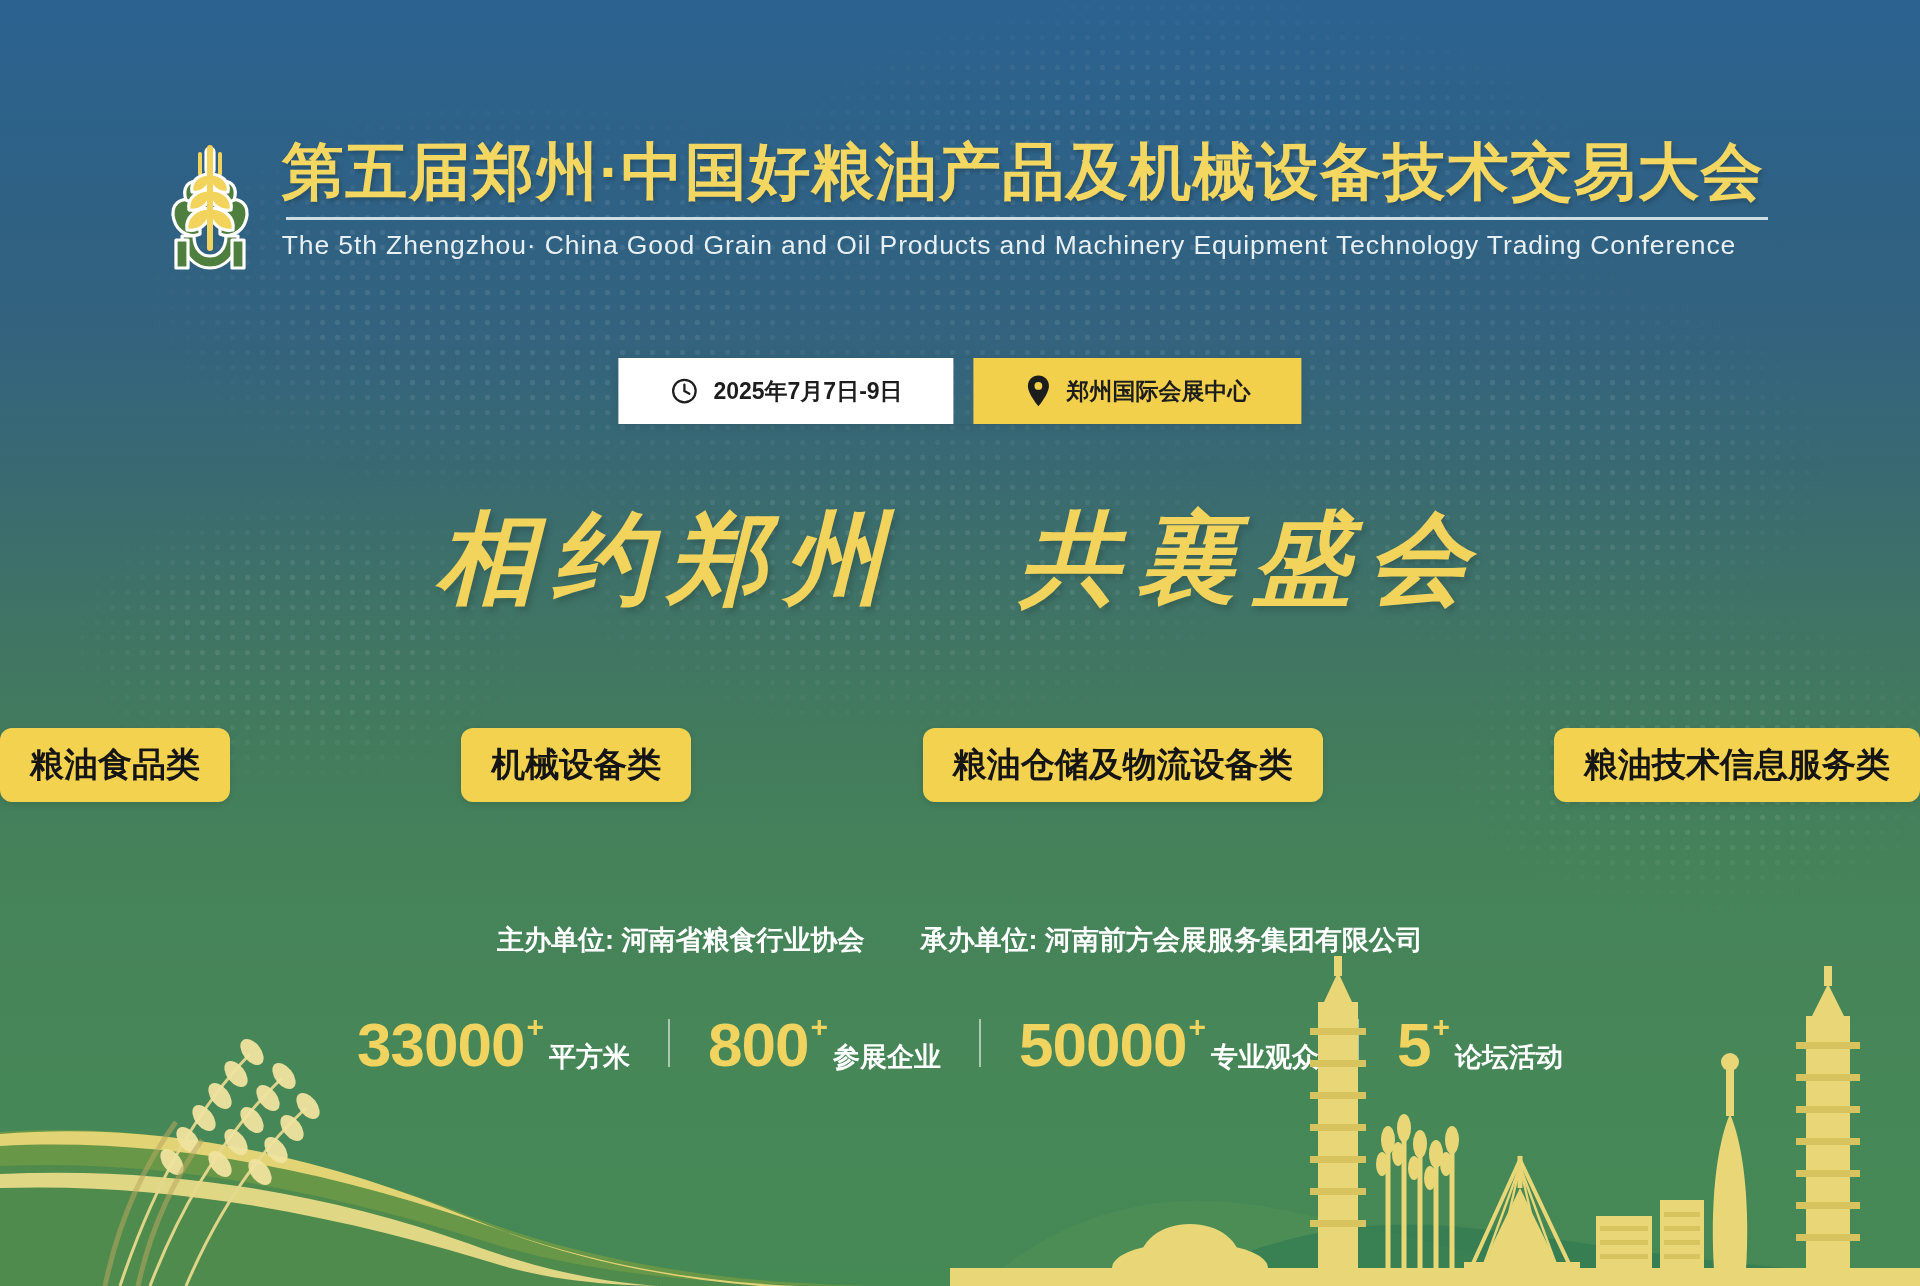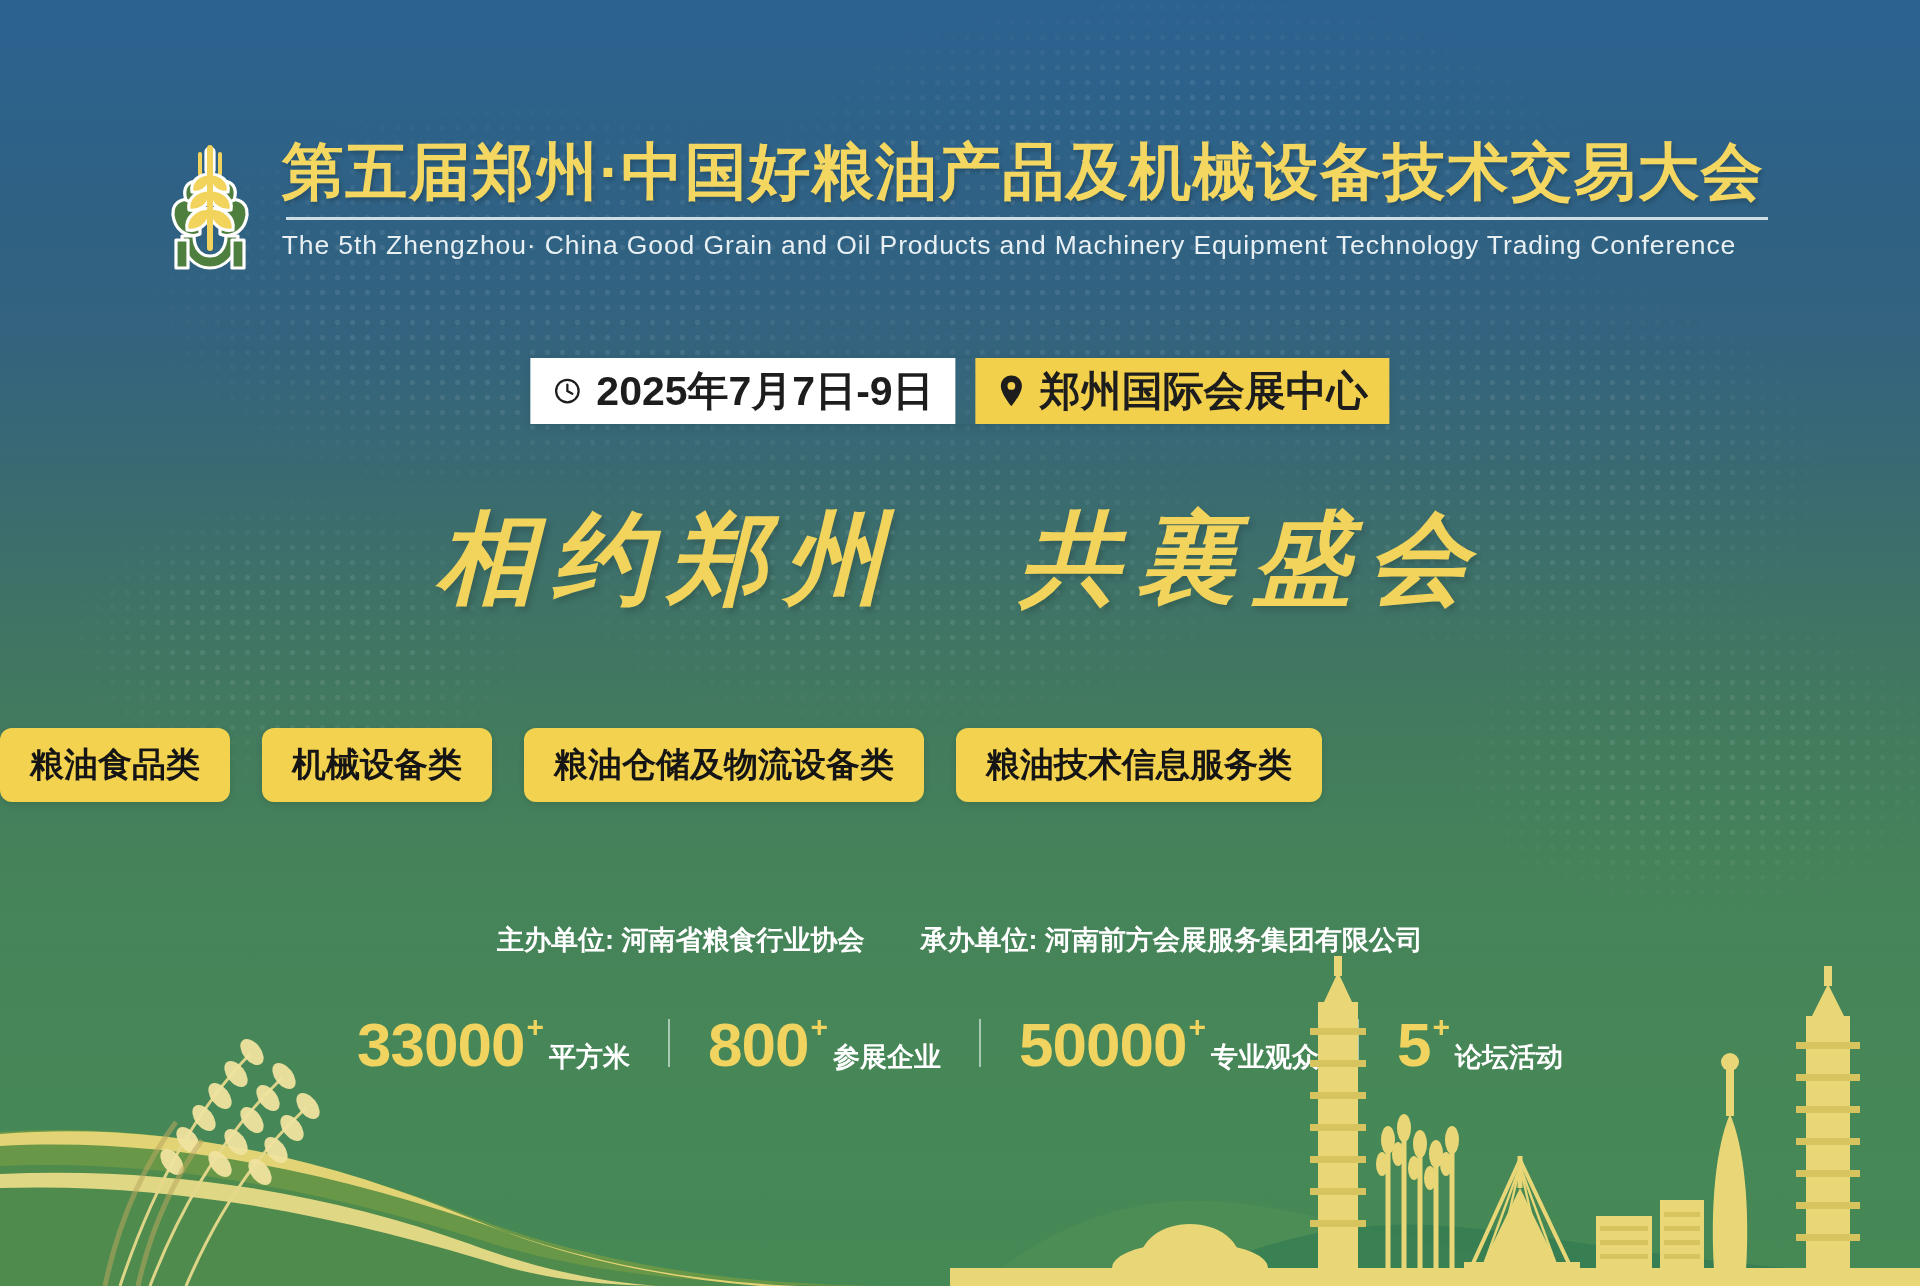--- a/index.html
+++ b/index.html
@@ -100,22 +100,22 @@
     left: 50%;
     transform: translateX(-50%);
     display: flex;
     height: 66px;
     box-shadow: 0 2px 10px rgba(0,0,0,0.10);
   }
   .info-chip {
     display: flex;
     align-items: center;
     gap: 14px;
-    padding: 0 22px;
-    font-size: 41px;
+    padding: 0 51px;
+    font-size: 23px;
     font-weight: 600;
     color: #1d1d1d;
     white-space: nowrap;
   }
   .chip-date  { background: #ffffff; }
   .chip-venue { background: #f2d04b; margin-left: 20px; }
   .chip-icon  { display: flex; align-items: center; }
 
   
   .slogan {
@@ -137,21 +137,21 @@
     font-style: italic;
     text-shadow: 3px 4px 6px rgba(0,0,0,0.16);
   }
 
   
   .pills {
     position: absolute;
     top: 728px;
     left: 0; right: 0;
     display: flex;
-    justify-content: flex-start;
+    justify-content: space-between;
     gap: 32px;
   }
   .pill {
     background: #f3d250;
     color: #151515;
     border-radius: 12px;
     padding: 14px 30px;
     font-size: 34px;
     font-weight: 600;
     white-space: nowrap;

